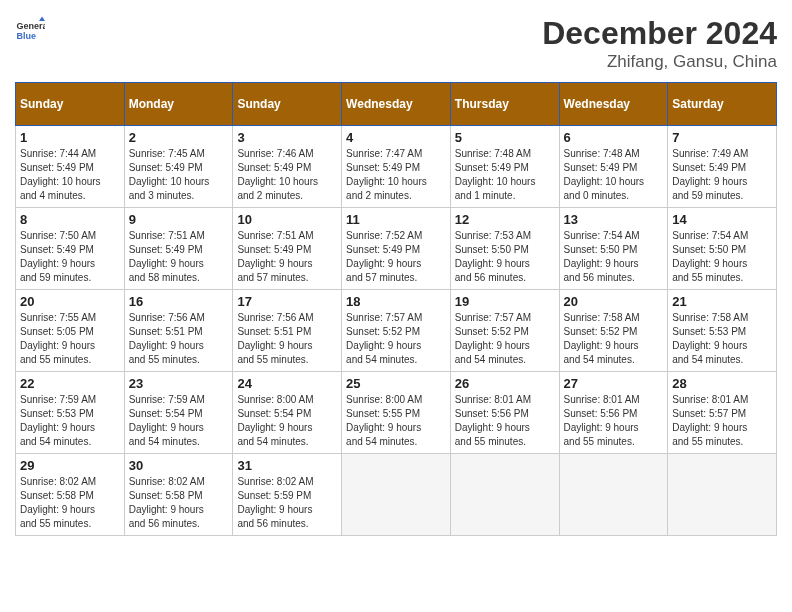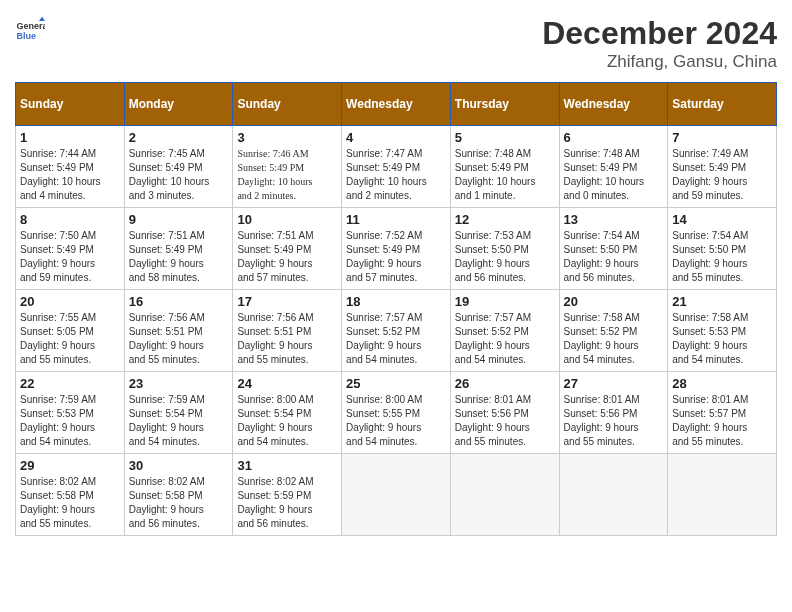--- a/index.html
+++ b/index.html
@@ -116,21 +116,21 @@
         </td>
         <td>
           <span class="day-num">2</span>
           <div class="day-info" style="white-space: pre-line;">Sunrise: 7:45 AM
 Sunset: 5:49 PM
 Daylight: 10 hours
 and 3 minutes.</div>
         </td>
         <td>
           <span class="day-num">3</span>
-          <div class="day-info" style="white-space: pre-line; font-family: Liberation Serif, serif;">Sunrise: 7:46 AM
+          <div class="day-info" style="white-space: pre-line;">Sunrise: 7:46 AM
 Sunset: 5:49 PM
 Daylight: 10 hours
 and 2 minutes.</div>
         </td>
         <td>
           <span class="day-num">4</span>
           <div class="day-info" style="white-space: pre-line;">Sunrise: 7:47 AM
 Sunset: 5:49 PM
 Daylight: 10 hours
 and 2 minutes.</div>

